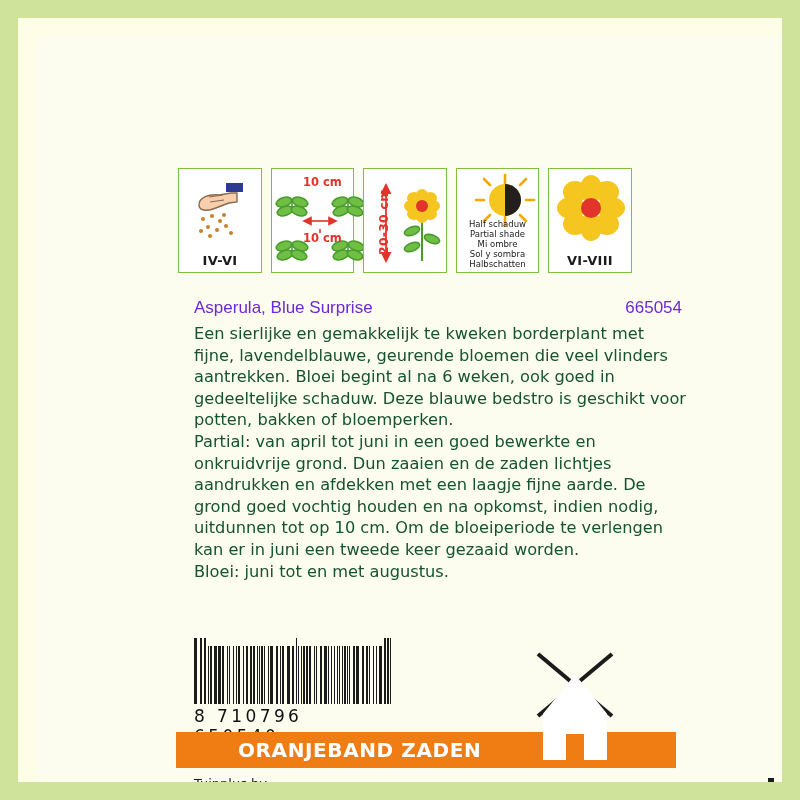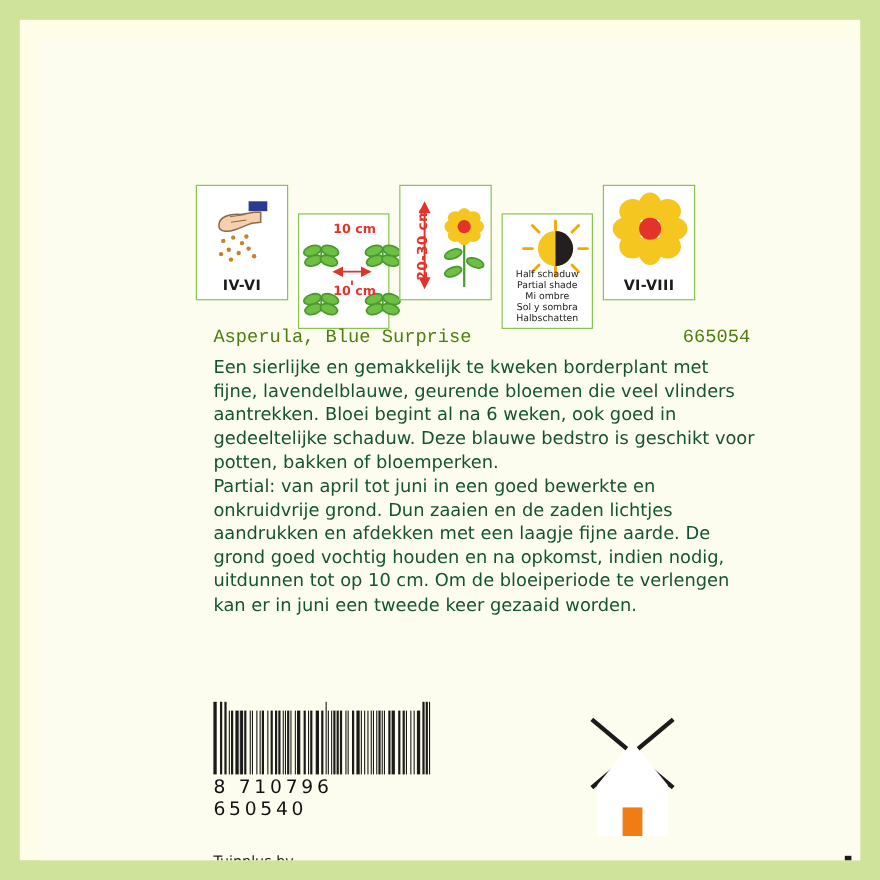--- a/index.html
+++ b/index.html
@@ -39,21 +39,21 @@
     gap: 9px;
   }
   .icon-box {
     width: 84px;
     height: 105px;
     border: 1px solid #7fbf3f;
     background: #ffffff;
     position: relative;
     box-sizing: border-box;
   }
-  .icon-box.wide { width: 83px; margin-top: 26px; }
+  .icon-box.wide { width: 83px; }
   .icon-caption {
     position: absolute;
     bottom: 4px;
     left: 0; right: 0;
     text-align: center;
     font-size: 13px;
     font-weight: bold;
     color: #1b1b1b;
     letter-spacing: .3px;
     font-family: "DejaVu Sans", sans-serif;
@@ -71,22 +71,22 @@
 
   
   .title-row {
     position: absolute;
     left: 158px;
     top: 262px;
     width: 488px;
     display: flex;
     justify-content: space-between;
     font-size: 17px;
-    color: #4d7c0f;
-    font-family: Liberation Mono, monospace;
+    color: #6d28d9;
+    font-family: Liberation Sans, sans-serif;
   }
   .body-text {
     position: absolute;
     left: 158px;
     top: 287px;
     width: 492px;
     font-size: 16.2px;
     line-height: 21.6px;
     color: #14532d;
     font-family: "DejaVu Sans", sans-serif;
@@ -334,20 +334,21 @@
     </div>
 
     <div class="title-row">
       <span>Asperula, Blue Surprise</span>
       <span>665054</span>
     </div>
 
     <div class="body-text">
       <p>Een sierlijke en gemakkelijk te kweken borderplant met fijne, lavendelblauwe, geurende bloemen die veel vlinders aantrekken. Bloei begint al na 6 weken, ook goed in gedeeltelijke schaduw. Deze blauwe bedstro is geschikt voor potten, bakken of bloemperken.</p>
       <p><span>Partial</span><span>: van april tot juni in een goed bewerkte en onkruidvrije grond. Dun zaaien en de zaden lichtjes aandrukken en afdekken met een laagje fijne aarde. De grond goed vochtig houden en na opkomst, indien nodig, uitdunnen tot op 10 cm. Om de bloeiperiode te verlengen kan er in juni een tweede keer gezaaid worden.</span></p>
+      <p><span>Bloei</span><span>: juni tot en met augustus.</span></p>
     </div>
 
     <div class="barcode-wrap">
       <div class="barcode" id="barcode">
           <i style="width: 3px; margin-right: 3px;"></i>
           <i style="width: 3px; margin-right: 2px;"></i>
           <i style="width: 2px; margin-right: 2px;"></i>
           <i class="short" style="width: 2px; margin-right: 1px;"></i>
           <i class="short" style="width: 2px; margin-right: 2px;"></i>
           <i class="short" style="width: 3px; margin-right: 1px;"></i>
@@ -402,20 +403,23 @@
           <i class="short" style="width: 1px; margin-right: 2px;"></i>
           <i class="short" style="width: 1px; margin-right: 1px;"></i>
           <i class="short" style="width: 2px; margin-right: 2px;"></i>
           <i style="width: 2px; margin-right: 1px;"></i>
           <i style="width: 3px; margin-right: 1px;"></i>
           <i style="width: 1px; margin-right: 1px;"></i>
         </div>
       <div class="barcode-num">8 710796 650540</div>
     </div>
 
+    <div class="brand-bar">
+      <span class="brand-text">ORANJEBAND ZADEN</span>
+    </div>
 
     <svg class="windmill" viewBox="0 0 110 112">
       <g stroke="#1b1b1b" stroke-width="4">
         <path d="M18 6 L92 68"></path>
         <path d="M92 6 L18 68"></path>
       </g>
       <path d="M55 28 L86 66 L86 112 L24 112 L24 66 Z" fill="#ffffff" stroke="#ffffff" stroke-width="2"></path>
       <path d="M55 30 L84 68 L84 110 L26 110 L26 68 Z" fill="#ffffff"></path>
       <rect x="46" y="86" width="18" height="26" fill="#f07d14"></rect>
     </svg>

